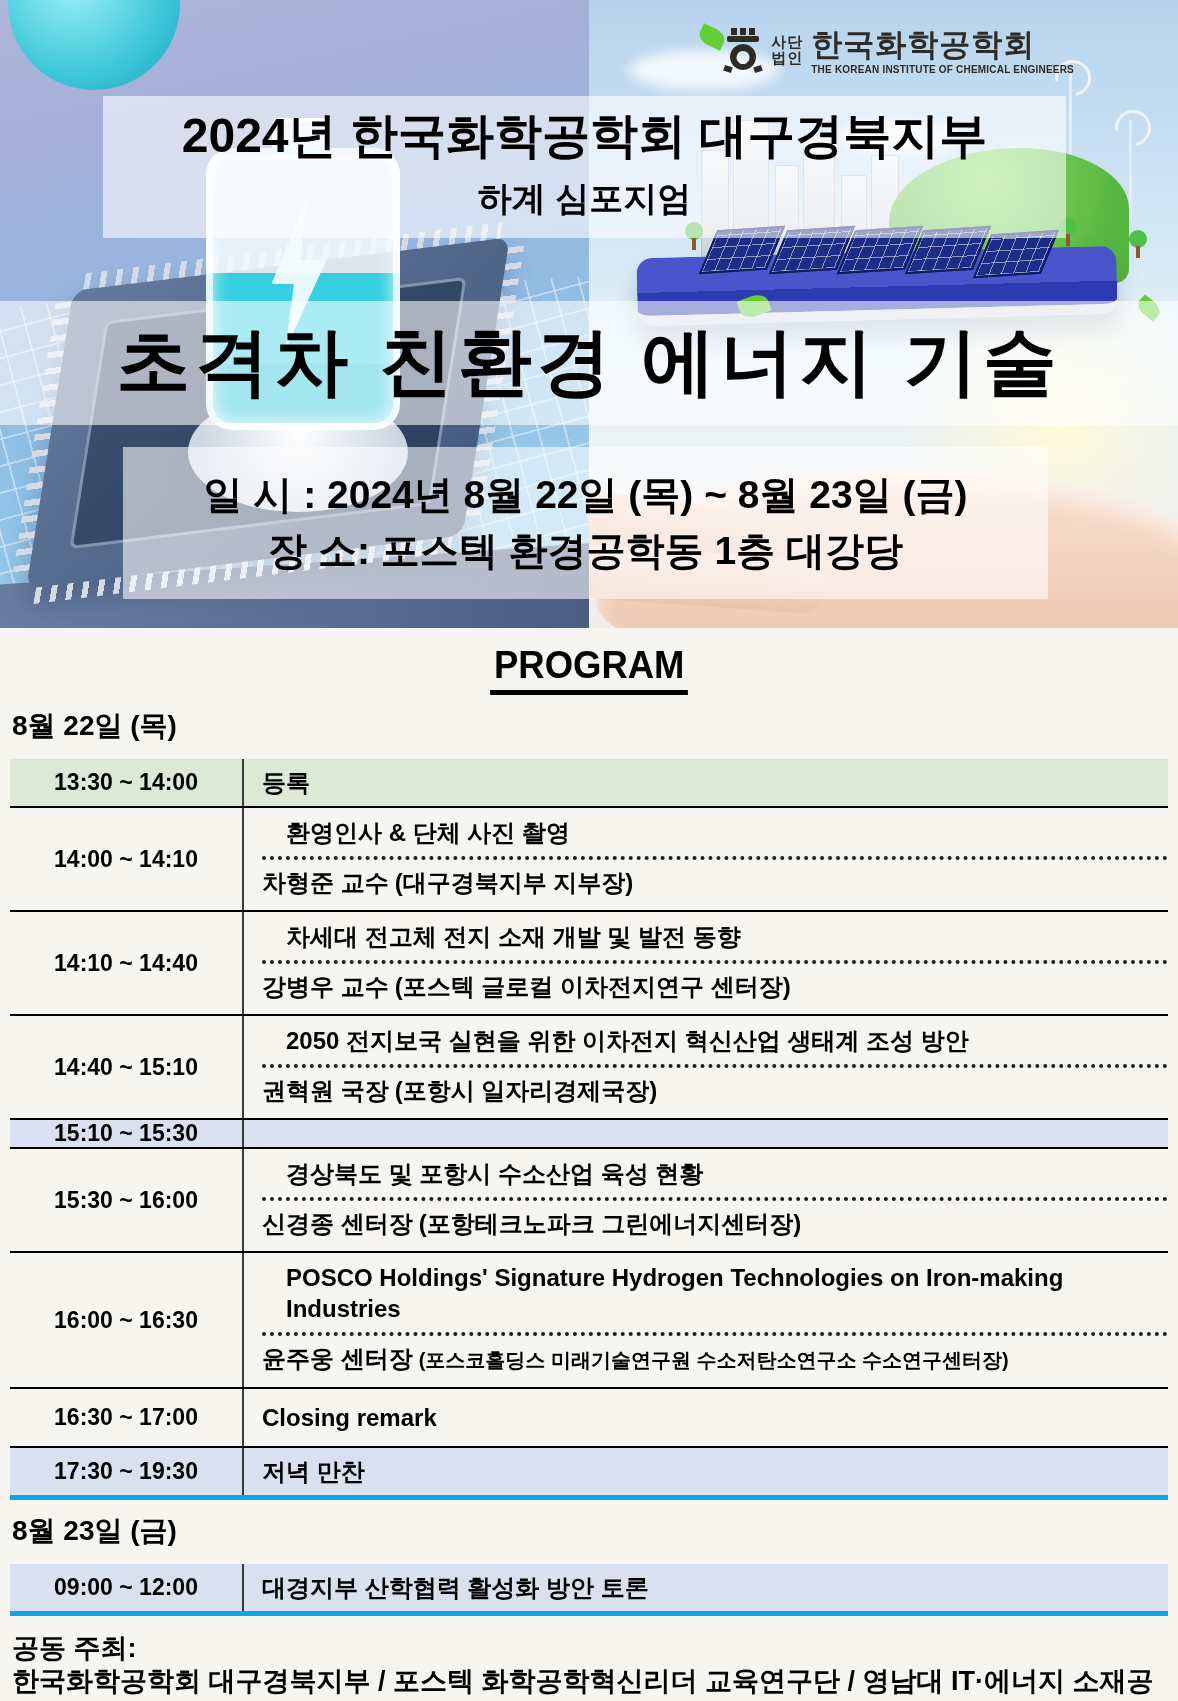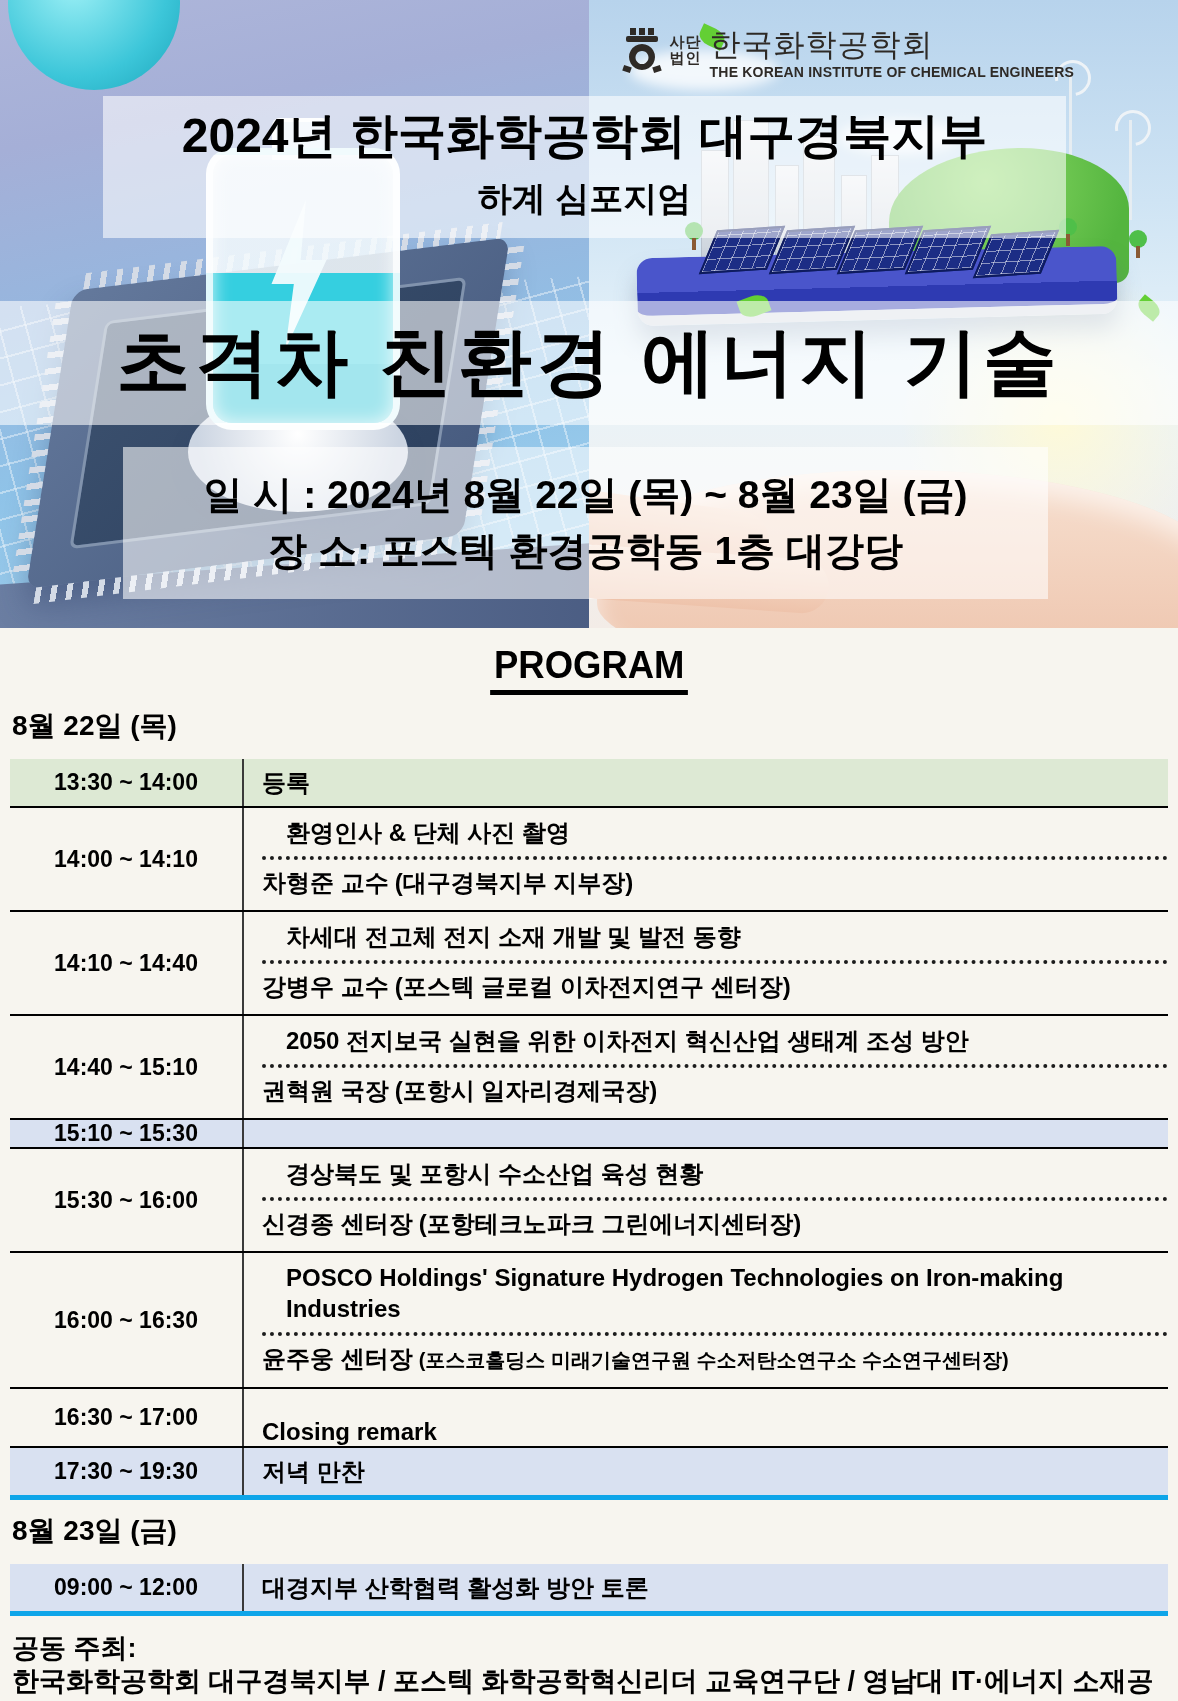--- a/index.html
+++ b/index.html
@@ -77,22 +77,22 @@
   .leaf{position:absolute;background:#63cf34;border-radius:0 50% 0 50%;}
   .lf1{left:110px;top:28px;width:26px;height:18px;transform:rotate(25deg);}
   .lf2{left:150px;top:296px;width:30px;height:20px;transform:rotate(-20deg);}
   .lf3{left:548px;top:300px;width:24px;height:16px;transform:rotate(40deg);}
   
   .logo{position:absolute;right:104px;top:26px;display:flex;align-items:flex-start;color:#2e2a26;}
   .logo-symbol{width:40px;height:52px;margin-right:8px;}
   .logo-type{display:flex;flex-direction:column;font-size:15px;font-weight:700;line-height:16px;
     margin-right:8px;margin-top:8px;letter-spacing:1px;}
   .logo-main{display:flex;flex-direction:column;}
-  .logo-ko{font-size:31px;font-weight:400;letter-spacing:1px;line-height:34px;margin-top:2px;}
-  .logo-en{font-size:14px;font-weight:700;letter-spacing:.2px;margin-top:2px;white-space:nowrap;}
+  .logo-ko{font-size:31px;font-weight:700;letter-spacing:1px;line-height:34px;margin-top:2px;}
+  .logo-en{font-size:10px;font-weight:700;letter-spacing:.2px;margin-top:2px;white-space:nowrap;}
   
   .band{position:absolute;background:rgba(255,255,255,.58);}
   .band-top{left:103px;top:96px;width:963px;height:142px;display:flex;flex-direction:column;
     align-items:center;justify-content:center;}
   .band-top .l1{font-size:48px;font-weight:800;line-height:62px;white-space:nowrap;}
   .band-top .l2{font-size:34px;font-weight:800;line-height:62px;}
   .band-main{left:0;top:301px;width:1178px;height:124px;display:flex;align-items:center;justify-content:center;}
   .band-main .t{font-size:74px;font-weight:800;letter-spacing:5px;white-space:nowrap;}
   .band-date{left:123px;top:447px;width:925px;height:152px;display:flex;flex-direction:column;
     align-items:center;justify-content:center;}
@@ -104,21 +104,21 @@
   .program-heading{display:inline-block;font-size:38px;font-weight:800;letter-spacing:0;
     border-bottom:5px solid #000;padding:0 4px 3px;transform:scaleX(.96);}
   .day-label{font-size:28px;font-weight:800;margin:12px 12px 14px;}
   .sched{margin:0 10px;border-bottom:5px solid #0ea5e9;}
   .row{display:flex;}
   .row + .row{border-top:2.5px solid #000;}
   .time{flex:0 0 232px;display:flex;align-items:center;justify-content:center;
     font-size:23px;font-weight:700;border-right:2px solid #3a3a3a;text-align:center;}
   .content{flex:1;min-width:0;font-size:24px;font-weight:700;padding:0 14px 0 18px;}
   .row.single .content{display:flex;align-items:center;min-height:47px;}
-  .row.tall .content{min-height:57px;align-items:flex-end;}
+  .row.tall .content{min-height:57px;}
   .talk-title{padding:9px 0 8px;line-height:31px;margin-left:24px;}
   .dots{border-bottom:4.5px dotted #1c1c1c;margin-right:-14px;}
   .speaker-line{padding:8px 0 12px;line-height:30px;}
   .affil{margin-left:6px;}
   .affil-sm{font-size:20px;}
   .hl-green{background:#dde9d4;}
   .hl-blue{background:#d9e1f1;}
   
   .footer{margin:16px 12px 0;font-size:27px;font-weight:700;line-height:33px;}
 </style>

